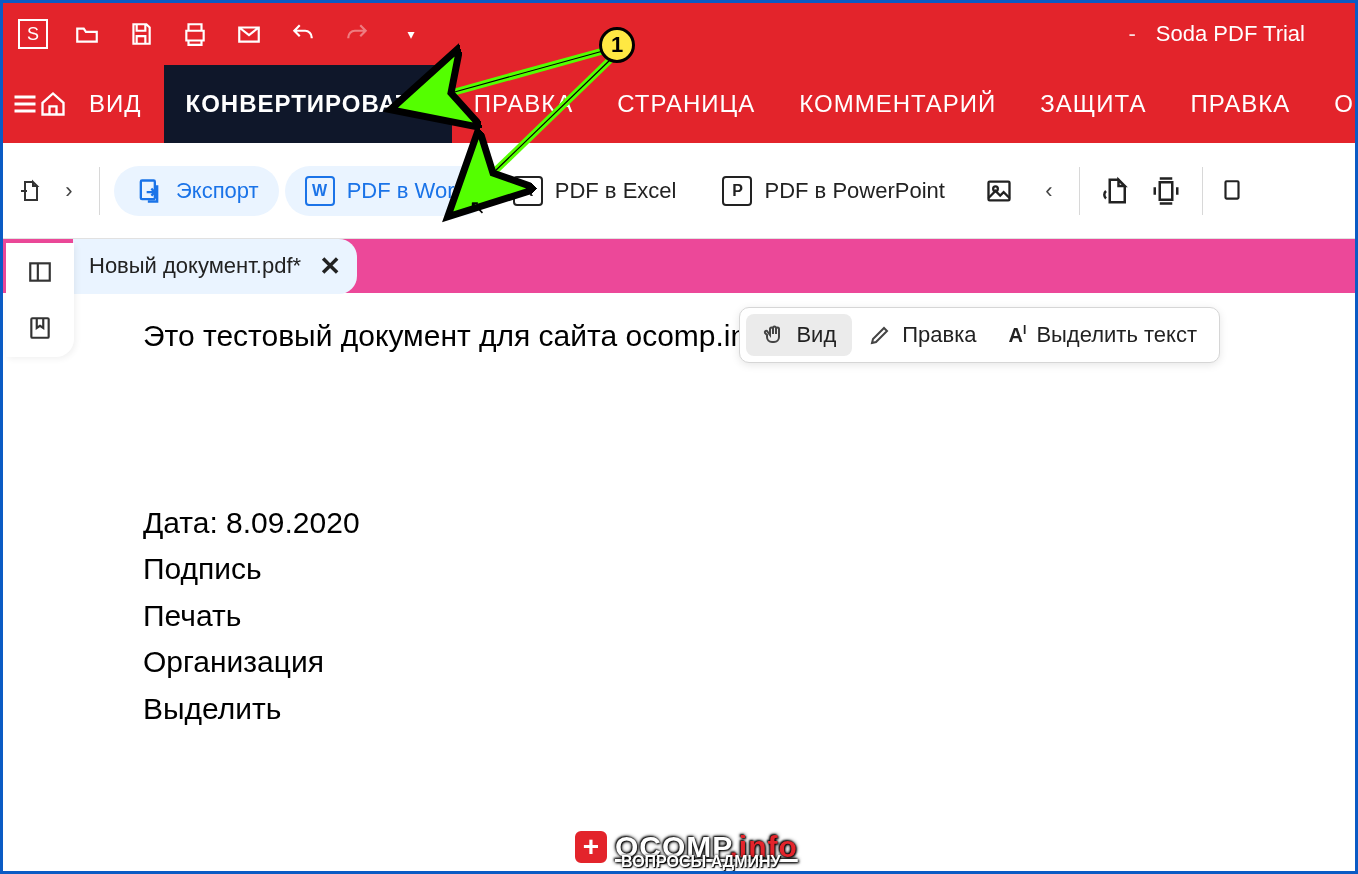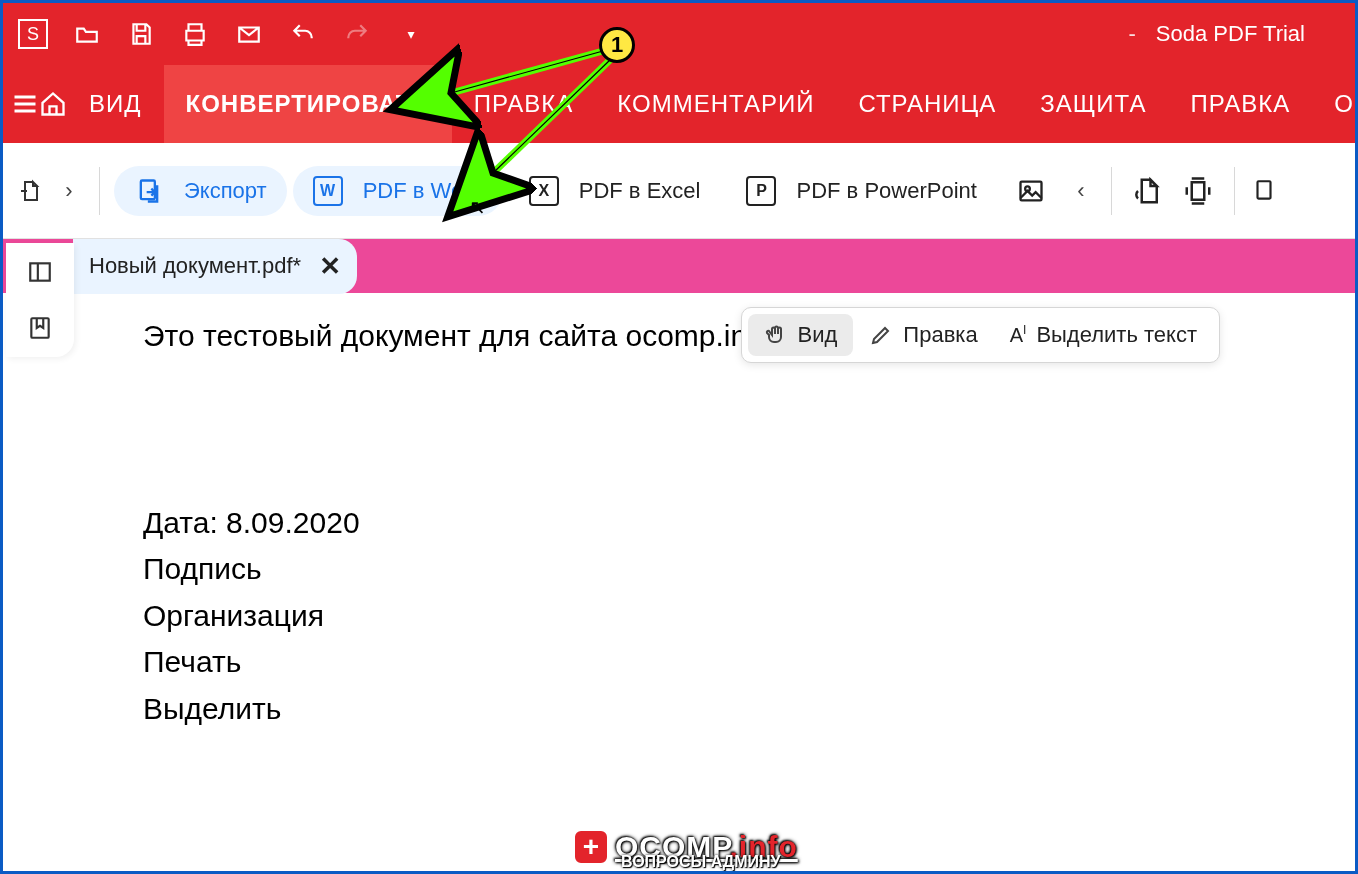--- a/index.html
+++ b/index.html
@@ -10,25 +10,25 @@
 .topbar .icon-btn { width:40px; height:40px; display:flex; align-items:center; justify-content:center; color:#fff; cursor:pointer; }
 .topbar .icon-btn svg { width:26px; height:26px; stroke:#fff; fill:none; stroke-width:2; }
 .topbar .title-area { margin-left:auto; color:#fff; font-size:22px; display:flex; gap:20px; padding-right:40px; }
 .topbar .title-area .sep { opacity:.85; }
 .topbar .s-box { border:2px solid #fff; width:30px; height:30px; display:flex; align-items:center; justify-content:center; font-size:18px; color:#fff; font-weight:400; }
 
 
 .maintabs { background:#e3242b; height:78px; display:flex; align-items:center; padding:0 8px; }
 .maintabs .burger, .maintabs .home-icon { width:48px; height:48px; display:flex; align-items:center; justify-content:center; color:#fff; cursor:pointer; }
 .maintabs .tab { padding:0 22px; height:78px; display:flex; align-items:center; color:#fff; font-size:24px; letter-spacing:1px; cursor:pointer; }
-.maintabs .tab.active { background:#ef4444; font-weight:700; }
+.maintabs .tab.active { background:#0f172a; font-weight:700; }
 
 
 .ribbon { background:#fff; height:96px; display:flex; align-items:center; padding:0 12px; gap:6px; border-bottom:1px solid #e1e1e1; }
-.ribbon .r-item { display:flex; align-items:center; gap:20px; padding:10px 20px; border-radius:32px; cursor:pointer; font-size:22px; }
+.ribbon .r-item { display:flex; align-items:center; gap:12px; padding:10px 20px; border-radius:32px; cursor:pointer; font-size:22px; }
 .ribbon .r-item.highlight { background:#eaf4ff; color:#1a73e8; }
 .ribbon .r-item .r-icon { width:30px; height:30px; display:flex; align-items:center; justify-content:center; border:2.5px solid currentColor; border-radius:4px; font-size:16px; font-weight:700; }
 .ribbon .r-item.export .r-icon { border:none; }
 .ribbon .r-plain { color:#222; }
 .ribbon .divider { width:1px; height:48px; background:#d8d8d8; margin:0 8px; }
 .ribbon .nav-small { width:32px; height:32px; display:flex; align-items:center; justify-content:center; color:#444; cursor:pointer; font-size:22px; }
 
 
 .doctab-row { display:flex; align-items:center; height:54px; padding-left:70px; background:#ec4899; }
 .doctab { background:#eaf4ff; display:flex; align-items:center; gap:18px; padding:12px 16px; border-radius:0 18px 18px 0; font-size:22px; color:#222; }
@@ -121,24 +121,24 @@
   <div class="tab">
       <span>ВИД</span>
     </div>
   <div class="tab active">
       <span>КОНВЕРТИРОВАТЬ</span>
     </div>
   <div class="tab">
       <span>ПРАВКА</span>
     </div>
   <div class="tab">
+      <span>СТРАНИЦА</span>
+    </div>
+  <div class="tab">
       <span>КОММЕНТАРИЙ</span>
-    </div>
-  <div class="tab">
-      <span>СТРАНИЦА</span>
     </div>
   <div class="tab">
       <span>ЗАЩИТА</span>
     </div>
   <div class="tab">
       <span>ПРАВКА</span>
     </div>
   <div class="tab">
       <span>OCR</span>
     </div>
@@ -240,32 +240,32 @@
       </svg>
     <span>Вид</span>
   </div>
   <div class="fb">
     <svg viewBox="0 0 24 24" fill="none" stroke="#444" stroke-width="2">
         <path d="M4 20l4-1 11-11-3-3L5 16z"></path>
       </svg>
     <span>Правка</span>
   </div>
   <div class="fb">
-    <span style="font-weight:400;font-size:20px">A<span style="font-size:12px;vertical-align:super">I</span></span>
+    <span style="font-weight:700;font-size:20px">A<span style="font-size:12px;vertical-align:super">I</span></span>
     <span>Выделить текст</span>
   </div>
 </div>
 
 <div class="doc-area">
   <p>Это тестовый документ для сайта ocomp.info.</p>
   <div class="block2">
     <p>Дата: 8.09.2020</p>
     <p>Подпись</p>
+    <p>Печать</p>
     <p>Организация</p>
-    <p>Печать</p>
     <p>Выделить</p>
   </div>
 </div>
 
 <svg class="anno" style="left:0;top:0" width="1358" height="300">
   <defs>
     <marker id="ah" markerWidth="14" markerHeight="14" refX="3" refY="6" orient="auto">
       <path d="M0 0 L12 6 L0 12 L3 6 Z" fill="#54ff00" stroke="#000" stroke-width="1"></path>
     </marker>
   </defs>

